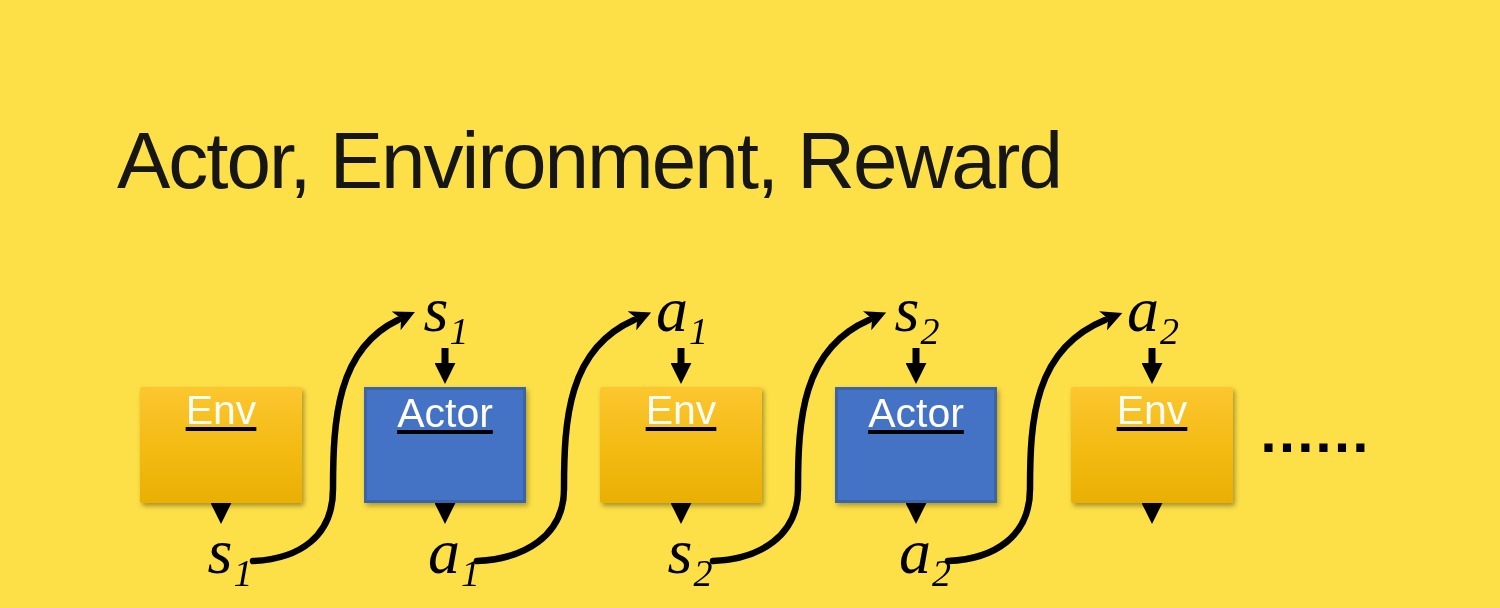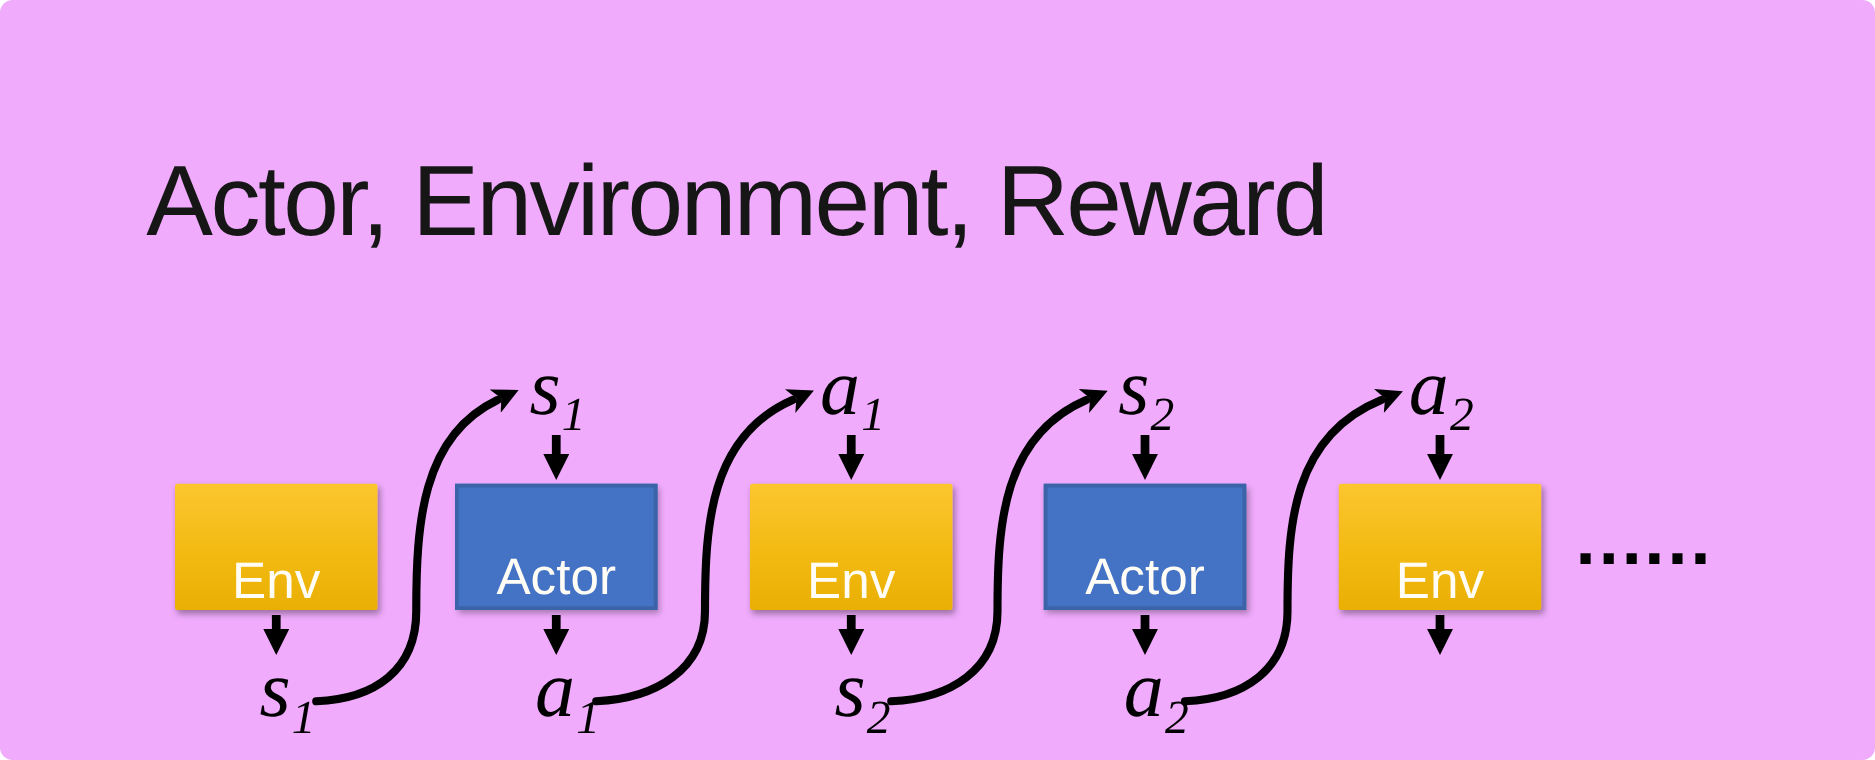--- a/index.html
+++ b/index.html
@@ -1,29 +1,29 @@
 <!DOCTYPE html>
 <html style="--title-color: #161616; --env-top: #FCC62F; --env-mid: #F3BA12; --env-bottom: #E9AF03; --actor-fill: #4472C4; --actor-border: #3A63A8; --arrow: #000000; --text-on-box: #FFFDF5;"><head>
 <meta charset="utf-8">
 <style>
   html,body { margin:0; padding:0; background:#ffffff; }
   .slide {
-    position:relative; width:1500px; height:608px; background:#f0abfc;
-    overflow:hidden; font-family:"Liberation Sans", sans-serif;border-radius:10px;
+    position:relative; width:1500px; height:608px; background:#fde047;
+    overflow:hidden; font-family:"Liberation Sans", sans-serif;
   }
   .title {
     position:absolute; left:117px; top:120px; margin:0;
     font-size:80px; line-height:82px; font-weight:300; letter-spacing:-2px;
     color:var(--title-color,#161616); white-space:nowrap;
     font-family:"Liberation Sans", sans-serif;
   }
   .arrows { position:absolute; left:0; top:0; }
   .box {
-    position:absolute; top:387px; width:162px; height:101px;
-    display:flex; align-items:flex-end; justify-content:center;
+    position:absolute; top:387px; width:162px; height:116px;
+    display:flex; align-items:flex-start; justify-content:center;text-decoration:underline;
   }
   .box .box-label { font-size:41px; color:var(--text-on-box,#FFFDF5); }
   .env {
     background:linear-gradient(180deg,
       var(--env-top,#FDC838) 0%,
       var(--env-mid,#F3BA12) 55%,
       var(--env-bottom,#E9AF03) 100%);
     box-shadow:2px 3px 5px rgba(0,0,0,0.35);
     border-radius:2px;
   }

